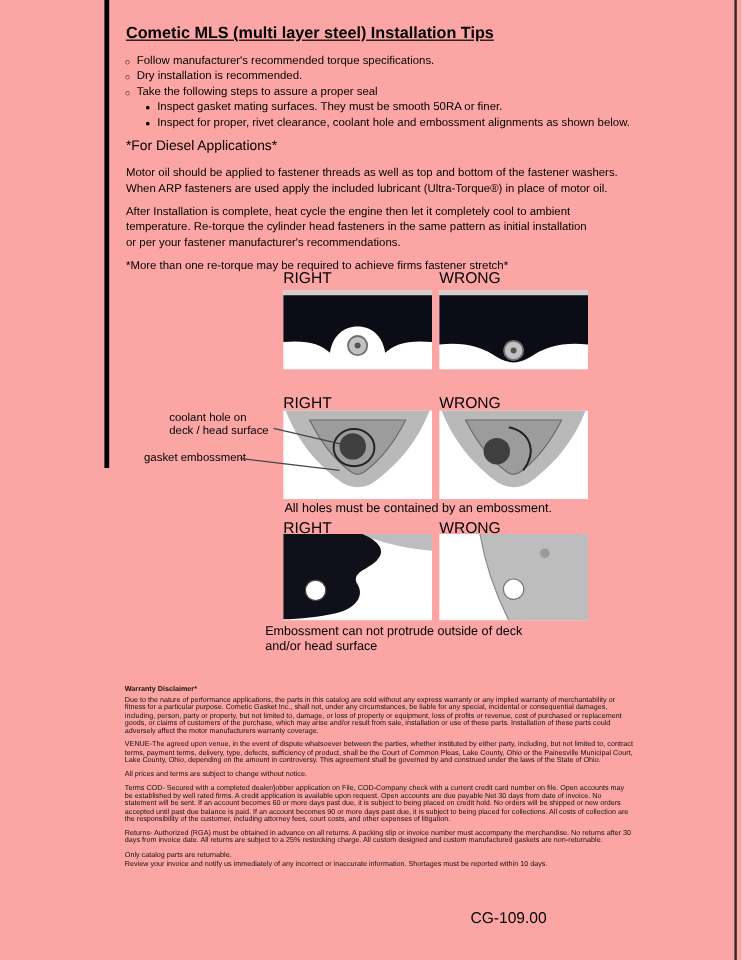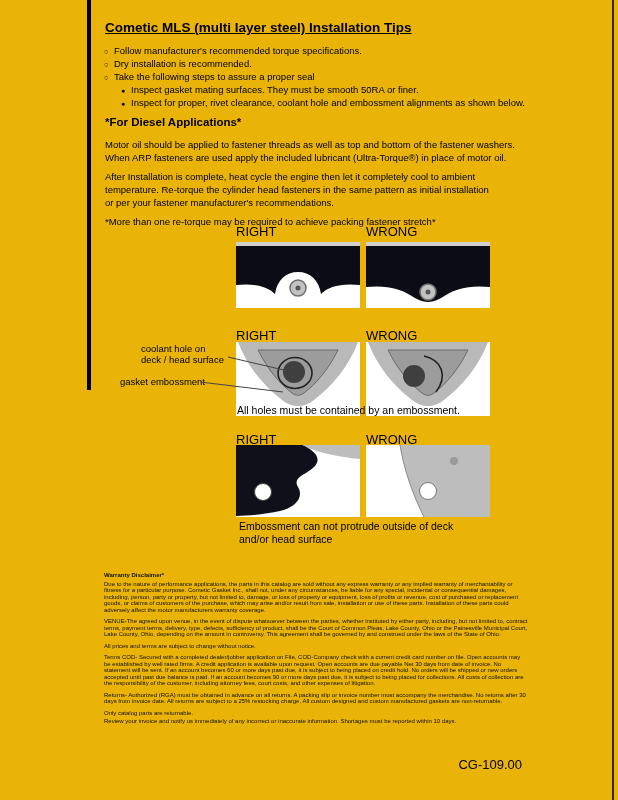--- a/index.html
+++ b/index.html
@@ -1,49 +1,49 @@
 <!DOCTYPE html>
 <html><head>
 <meta charset="utf-8">
 <style>
   html,body{margin:0;padding:0}
   body{width:618px;height:800px;background:#ffffff}
-  .page{position:relative;width:618px;height:800px;background:#eab308;color:#000;
+  .page{position:relative;width:618px;height:800px;background:#fca5a5;color:#000;
         font-family:"Liberation Sans",sans-serif;overflow:hidden}
   .left-bar{position:absolute;left:87px;top:0;width:4px;height:390px;background:#000}
   .right-edge{position:absolute;left:612px;top:0;width:2px;height:800px;background:#2b2b2b}
 
   .title{position:absolute;left:105px;top:20px;font-size:13.5px;font-weight:bold;
          text-decoration:underline;white-space:nowrap}
 
   .intro{position:absolute;left:104px;top:44px;font-size:9.5px;line-height:13px;white-space:nowrap}
   .bullet{position:relative;padding-left:10px}
   .bullet::before{content:"○";position:absolute;left:0;top:1px;font-size:7.5px}
   .subbullet{position:relative;margin-left:17px;padding-left:10px}
   .subbullet::before{content:"●";position:absolute;left:0;top:1px;font-size:7px}
 
   .diesel{position:absolute;left:105px;top:116px;font-size:9.5px;line-height:13px;white-space:nowrap}
-  .diesel-heading{font-size:11.5px;font-weight:bold;margin-bottom:9px}
+  .diesel-heading{font-size:11.5px;font-weight:normal;margin-bottom:9px}
   .para{margin-bottom:6px}
   .line{display:block}
   .note{margin-top:3px}
 
   .figs{position:absolute;left:0;top:224px;width:618px;height:335px}
   .fig-label{position:absolute;width:124px;font-size:13px}
   .panel{position:absolute;display:block}
   .caption{position:absolute;font-size:10.5px;line-height:13px;white-space:nowrap}
   .ann{position:absolute;font-size:9.5px;line-height:11px;white-space:nowrap}
   .connectors{position:absolute;left:0;top:0}
 
   .legal{position:absolute;left:104px;top:572px;width:424px;font-size:6px;line-height:6.5px;color:#111}
   .legal-heading{font-weight:bold;margin-bottom:2px}
   .legal p{margin:0 0 5px 0}
   .legal .tight{margin-bottom:1.5px}
 
-  .footer{position:absolute;left:392px;top:757px;width:130px;text-align:right;font-size:13px}
+  .footer{position:absolute;left:392px;top:757px;width:130px;text-align:left;font-size:13px}
 </style>
 </head>
 <body>
 
 <div class="page">
   <div class="left-bar"></div>
   <div class="right-edge"></div>
 
   <div class="title">Cometic MLS (multi layer steel) Installation Tips</div>
 
@@ -59,21 +59,21 @@
     <div class="diesel-heading">*For Diesel Applications*</div>
     <div class="para">
       <span class="line">Motor oil should be applied to fastener threads as well as top and bottom of the fastener washers.</span>
       <span class="line">When ARP fasteners are used apply the included lubricant (Ultra-Torque®) in place of motor oil.</span>
     </div>
     <div class="para">
       <span class="line">After Installation is complete, heat cycle the engine then let it completely cool to ambient</span>
       <span class="line">temperature. Re-torque the cylinder head fasteners in the same pattern as initial installation</span>
       <span class="line">or per your fastener manufacturer's recommendations.</span>
     </div>
-    <div class="note">*More than one re-torque may be required to achieve packing fastener stretch*</div>
+    <div class="note">*More than one re-torque may be required to achieve firms fastener stretch*</div>
   </div>
 
   <div class="figs">
 
     <div class="fig-label" style="left:236px;top:0">RIGHT</div>
     <div class="fig-label" style="left:366px;top:0">WRONG</div>
     <svg class="panel" style="left:236px;top:18px" width="124" height="66" viewBox="0 0 124 66">
       <rect width="124" height="66" fill="#ffffff"></rect>
       <rect width="124" height="5" fill="#cfcfcf"></rect>
       <path d="M0,4 H124 V43 C104,41 92,45 85,52 C83,38 74,30 62,30 C50,30 41,38 39,52 C32,45 20,41 0,43 Z" fill="#0c0c16"></path>
@@ -106,38 +106,38 @@
     </svg>
     <div class="ann" style="left:141px;top:119px">
       <span class="line">coolant hole on</span>
       <span class="line">deck / head surface</span>
     </div>
     <div class="ann" style="left:120px;top:152px">gasket embossment</div>
     <svg class="connectors" width="618" height="335">
       <line x1="228" y1="133" x2="288" y2="147" stroke="#444444" stroke-width="1"></line>
       <line x1="200" y1="158" x2="283" y2="168" stroke="#444444" stroke-width="1"></line>
     </svg>
-    <div class="caption" style="left:237px;top:180px">All holes must be contained by an embossment.</div>
+    <div class="caption" style="left:237px;top:194px">All holes must be contained by an embossment.</div>
 
     <div class="fig-label" style="left:236px;top:208px">RIGHT</div>
     <div class="fig-label" style="left:366px;top:208px">WRONG</div>
     <svg class="panel" style="left:236px;top:221px" width="124" height="72" viewBox="0 0 124 72">
       <rect width="124" height="72" fill="#ffffff"></rect>
       <path d="M64,0 H124 V14 C102,12 84,8 64,0 Z" fill="#bdbdbd"></path>
       <path d="M0,0 H66 C80,6 86,14 78,22 C70,30 56,32 62,42 C68,52 60,62 44,66 C30,69 14,71 0,71 Z" fill="#10101a"></path>
       <circle cx="27" cy="47" r="8.5" fill="#ffffff" stroke="#444444" stroke-width="1"></circle>
     </svg>
     <svg class="panel" style="left:366px;top:221px" width="124" height="72" viewBox="0 0 124 72">
       <rect width="124" height="72" fill="#ffffff"></rect>
       <path d="M34,0 H124 V72 H58 C46,48 38,24 34,0 Z" fill="#bdbdbd"></path>
       <path d="M34,0 C38,24 46,48 58,72" fill="none" stroke="#8a8a8a" stroke-width="1"></path>
       <circle cx="62" cy="46" r="8.5" fill="#ffffff" stroke="#777777" stroke-width="1"></circle>
       <circle cx="88" cy="16" r="4" fill="#9a9a9a"></circle>
     </svg>
-    <div class="caption" style="left:239px;top:296px">
+    <div class="caption" style="left:221px;top:296px">
       <span class="line">Embossment can not protrude outside of deck</span>
       <span class="line">and/or head surface</span>
     </div>
   </div>
 
   <div class="legal">
     <div class="legal-heading">Warranty Disclaimer*</div>
     <p>Due to the nature of performance applications, the parts in this catalog are sold without any express warranty or any implied warranty of merchantability or fitness for a particular purpose.  Cometic Gasket Inc., shall not, under any circumstances, be liable for any special, incidental or consequential damages, including, person, party or property, but not limited to, damage, or loss of property or equipment, loss of profits or revenue, cost of purchased or replacement goods, or claims of customers of the purchase, which may arise and/or result from sale, installation or use of these parts.  Installation of these parts could adversely affect the motor manufacturers warranty coverage.</p>
     <p>VENUE-The agreed upon venue, in the event of dispute whatsoever between the parties, whether instituted by either party, including, but not limited to, contract terms, payment terms, delivery, type, defects, sufficiency of product, shall be the Court of Common Pleas, Lake County, Ohio or the Painesville Municipal Court, Lake County, Ohio, depending on the amount in controversy.  This agreement shall be governed by and construed under the laws of the State of Ohio.</p>
     <p>All prices and terms are subject to change without notice.</p>

